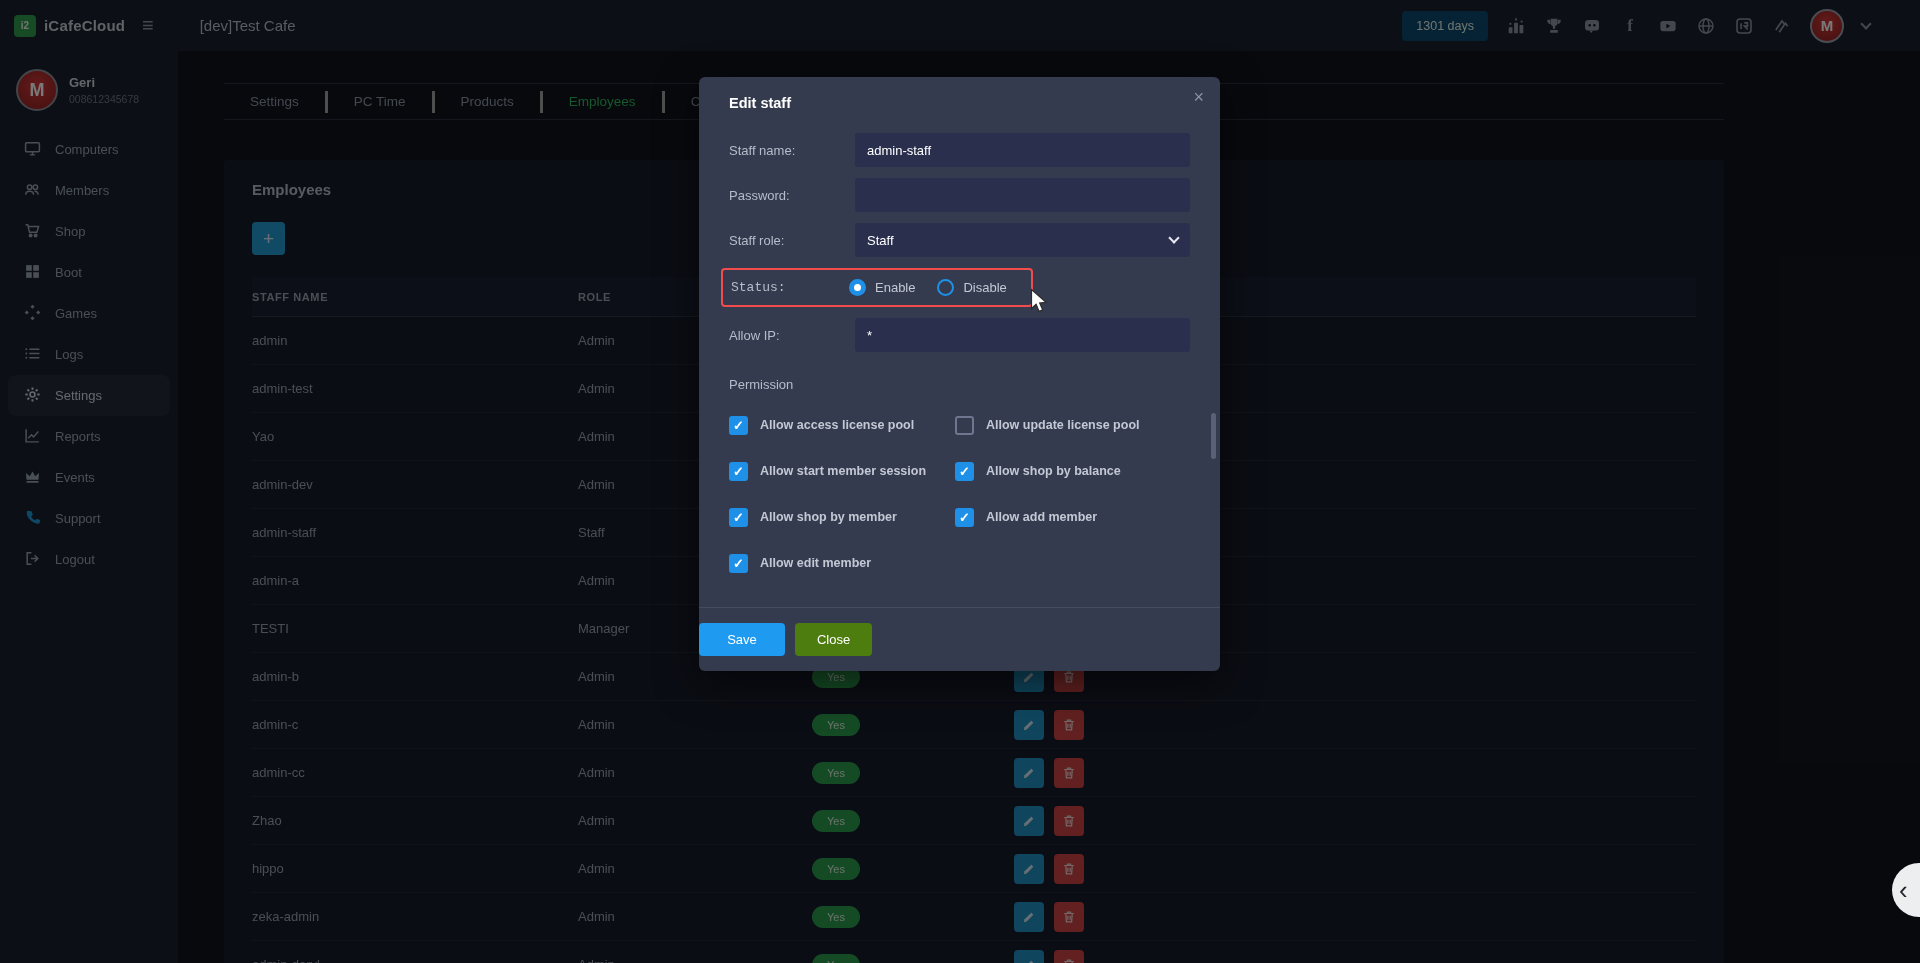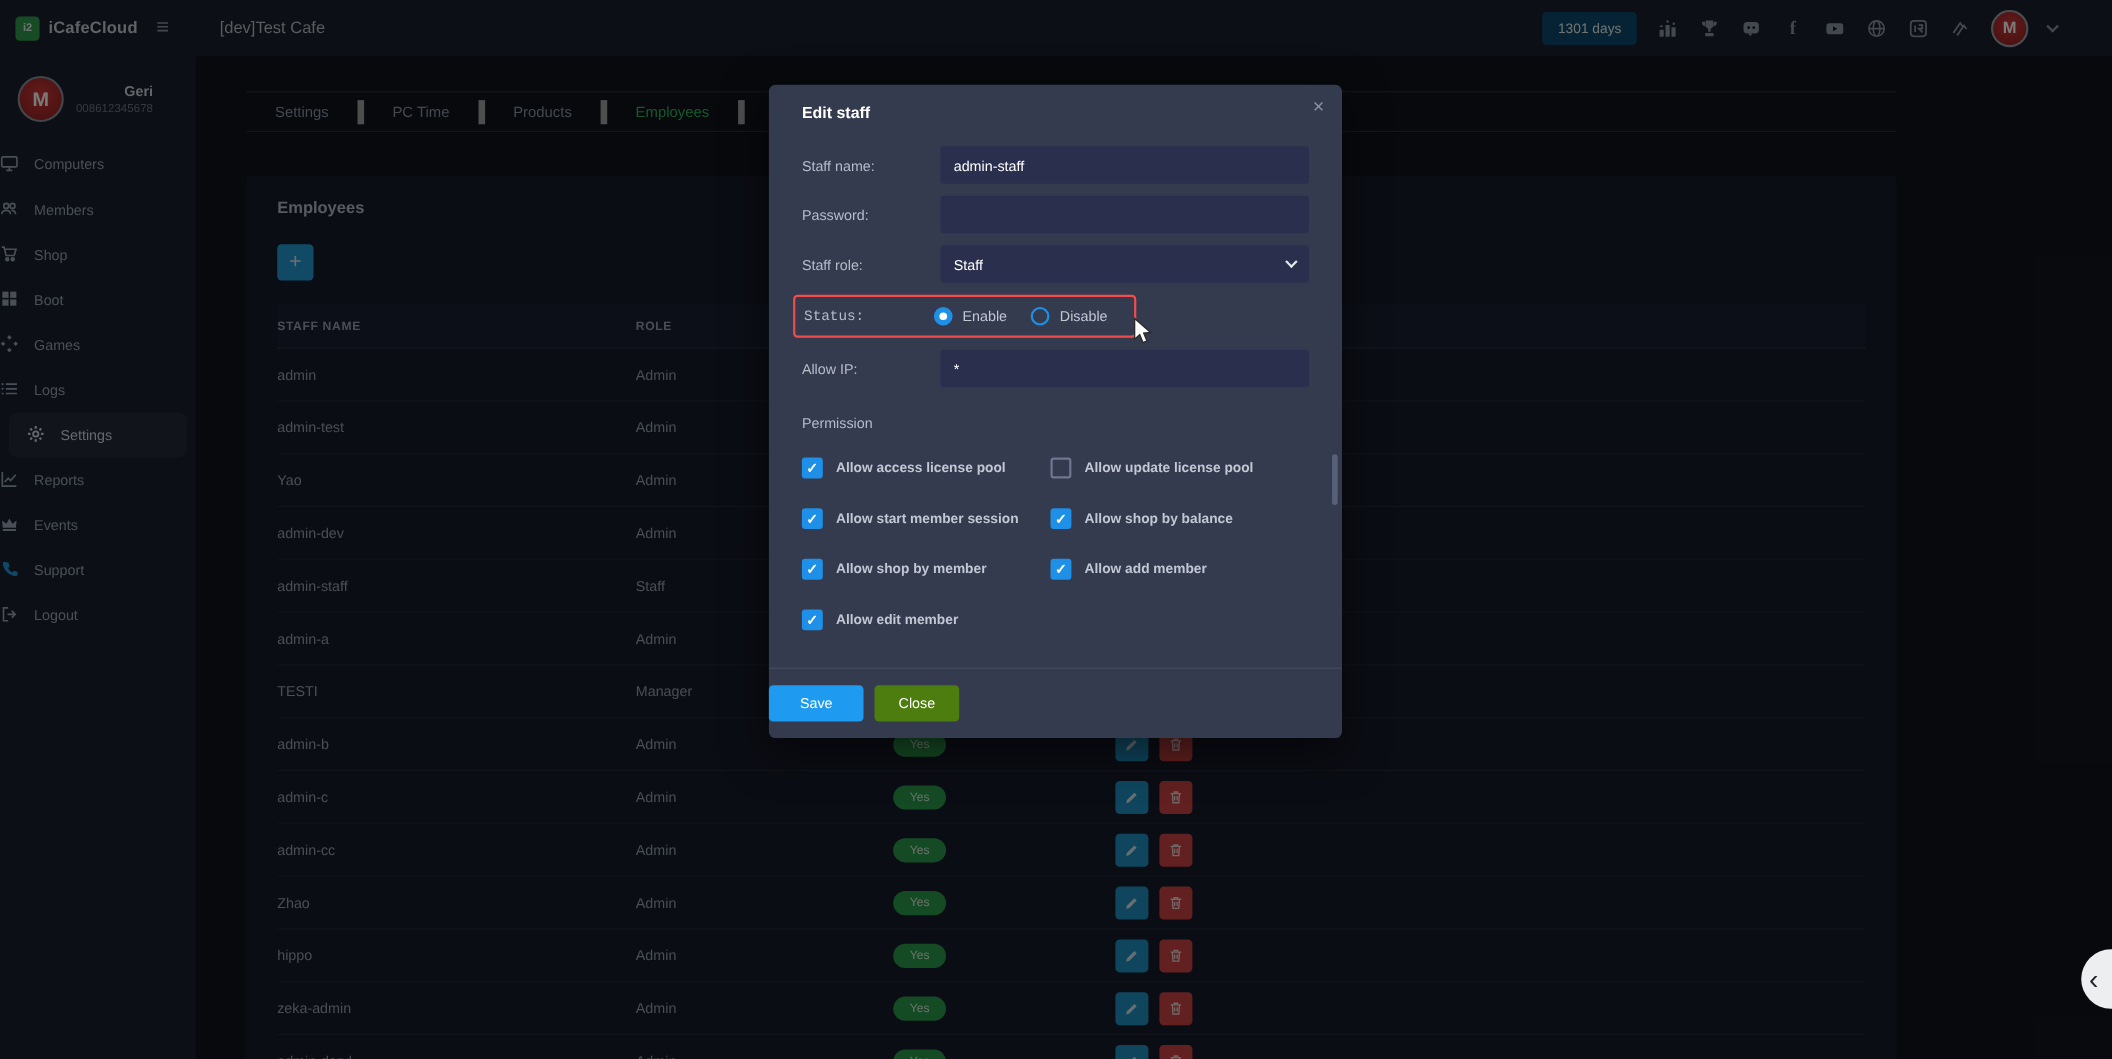--- a/index.html
+++ b/index.html
@@ -27,36 +27,36 @@
   .chev-down { width:8px; height:8px; border-right:2px solid #8d96a5; border-bottom:2px solid #8d96a5;
                transform:rotate(45deg); margin-top:-4px; }
 
   
   .sidebar { position:absolute; top:51px; left:0; width:178px; height:912px; background:#1a212c; z-index:1; }
   .profile { display:flex; align-items:center; gap:11px; padding:18px 0 14px 16px; }
   .avatar-side { width:42px; height:42px; border-radius:50%; flex:none;
                  background:radial-gradient(circle at 50% 40%, #d23a3a, #8f1f1f);
                  border:2px solid #8a9099; color:#fff; font-weight:bold; font-size:18px;
                  display:flex; align-items:center; justify-content:center; }
-  .pname { color:#cfd5dd; font-size:13px; font-weight:bold;text-align:right; }
+  .pname { color:#cfd5dd; font-size:13px; font-weight:bold; }
   .pphone { color:#707a89; font-size:10.5px; margin-top:3px; }
   .nav { padding-top:4px; }
-  .nav-item { display:flex; align-items:center; gap:14px; height:41px; 
+  .nav-item { display:flex; align-items:center; gap:14px; height:41px; padding-left:24px;
               color:#9aa5b5; font-size:13px; cursor:pointer; }
   .nav-item svg { width:17px; height:17px; flex:none; }
   .nav-item.active { background:#242c3a; border-radius:8px; margin:0 8px; padding-left:16px; color:#d2d9e2; }
   .nav-item .blue { color:#2196d8; }
 
   
   .main { position:absolute; top:51px; left:178px; width:1742px; height:912px; z-index:1; }
   .tabsbar { position:absolute; top:32px; left:46px; width:1500px; height:37px;
              border-top:1px solid #2a313d; border-bottom:1px solid #2a313d;
              display:flex; align-items:center; }
   .tab { padding:0 26px; font-size:13.5px; color:#8d97a6; cursor:pointer; position:relative; }
-  .tab + .tab { border-left:6px solid #a3a3a3;text-align:center; }
+  .tab + .tab { border-left:3px solid #a3a3a3;text-align:center; }
   .tab { height:22px; display:flex; align-items:center; }
   .tab.active { color:#2eb85c; }
 
   .panel { position:absolute; top:109px; left:46px; width:1500px; height:820px; background:#181d2a; border-radius:4px; }
   .page-title { color:#b7bfca; font-size:15px; font-weight:bold; padding:21px 0 0 28px; }
   .add-btn { position:absolute; top:62px; left:28px; width:33px; height:33px; background:#249cd3; border:none;
              border-radius:4px; color:#dde9f2; font-size:19px; cursor:pointer; line-height:1; }
   .table { position:absolute; top:117px; left:28px; width:1444px; }
   .thead { display:flex; height:40px; align-items:center; background:#1b2130;
            border-bottom:1px solid #2c3545; }

